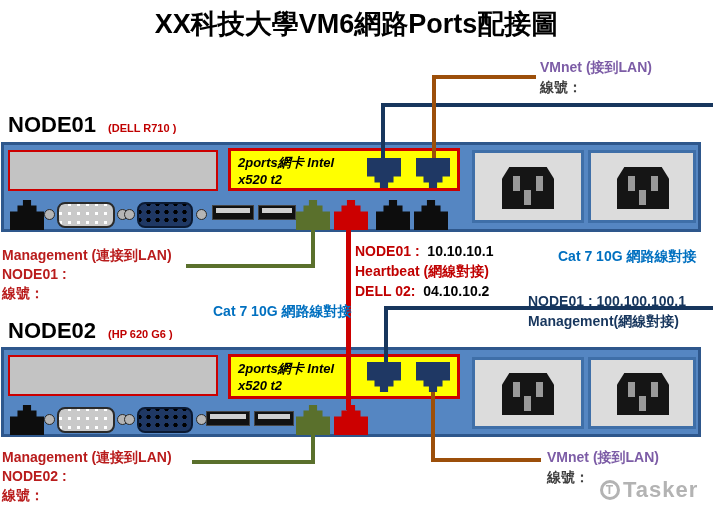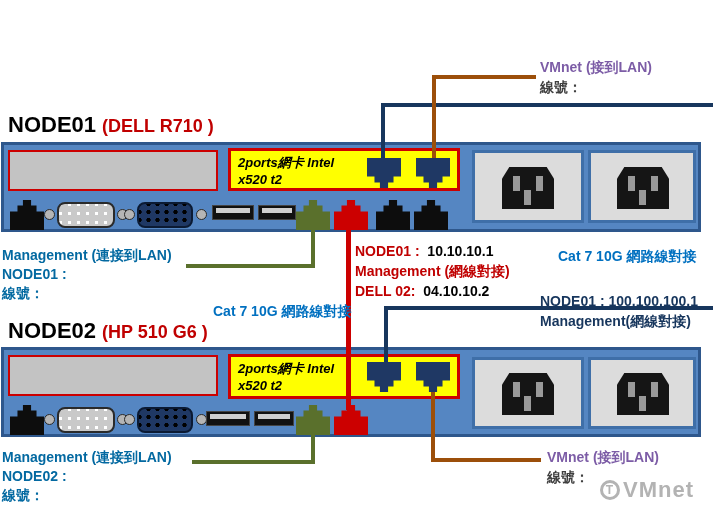--- a/index.html
+++ b/index.html
@@ -6,21 +6,21 @@
   #canvas{
     position:relative;width:713px;height:507px;background:#ffffff;
     font-family:"Liberation Sans", sans-serif;overflow:hidden;
   }
   .abs{position:absolute;}
   .title{
     width:713px;text-align:center;top:6px;left:0;
     font-size:27px;font-weight:bold;color:#000;letter-spacing:0px;
   }
   .node-header{font-size:22px;font-weight:bold;color:#000;white-space:nowrap;}
-  .node-header .model{font-size:18px;color:#c00000;font-weight:bold;margin-left:6px;}
+  .node-header .model{font-size:11px;color:#c00000;font-weight:bold;margin-left:12px;}
   .chassis{
     background:#5586c2;border:3px solid #2e578c;box-sizing:border-box;z-index:1;
   }
   .grey-panel{
     background:#c3c3c3;border:2px solid #cc0000;box-sizing:border-box;z-index:2;
   }
   .nic-box{
     background:#ffff00;border:3px solid #cc0000;box-sizing:border-box;z-index:2;
     font-size:13px;font-weight:bold;font-style:italic;color:#000;
     padding:3px 0 0 7px;line-height:17px;
@@ -57,21 +57,21 @@
   .psu{
     background:#dcdcdc;border:3px solid #3f6fa8;box-sizing:border-box;z-index:2;
   }
   .c14{
     position:absolute;background:#151515;
     clip-path:polygon(14% 0%,86% 0%,100% 28%,100% 100%,0% 100%,0% 28%);
   }
   .c14 .pin{position:absolute;width:7px;height:15px;background:#9a9a9a;}
   .line{z-index:4;}
   .lbl{font-size:14px;font-weight:bold;white-space:nowrap;z-index:6;line-height:19px;}
-  .olive{color:#0369a1;}
+  .olive{color:#b91c1c;}
   .purple{color:#7c5ca6;}
   .darktext{color:#3f3f3f;}
   .redtext{color:#c00000;}
   .bluetext{color:#0070c0;}
   .navytext{color:#17365d;}
   .blacktext{color:#000;}
   .hb-line{line-height:20px;}
   .watermark{
     z-index:6;color:#b3b3b3;font-size:22px;font-weight:bold;letter-spacing:1px;
     display:flex;align-items:center;gap:3px;
@@ -79,20 +79,21 @@
   .wm-circle{
     width:20px;height:20px;border-radius:50%;border:3px solid #b3b3b3;box-sizing:border-box;
     font-size:12px;line-height:14px;text-align:center;font-weight:bold;color:#b3b3b3;
   }
 </style>
 </head>
 <body>
 
 <div id="canvas">
 
+  <div class="abs title">XX科技大學VM6網路Ports配接圖</div>
 
   <div class="abs lbl purple" style="left:540px;top:58px;">VMnet (接到LAN)</div>
   <div class="abs lbl darktext" style="left:540px;top:78px;">線號：</div>
 
   <div class="abs node-header" style="left:8px;top:112px;">
     <span>NODE01</span><span class="model">(DELL R710 )</span>
   </div>
 
   <div class="abs chassis" style="left:1px;top:142px;width:700px;height:90px;"></div>
   <div class="abs grey-panel" style="left:8px;top:150px;width:210px;height:41px;"></div>
@@ -149,37 +150,37 @@
   <div class="abs line" style="left:346px;top:228px;width:5px;height:182px;background:#cc0000;"></div>
 
   <div class="abs lbl olive" style="left:2px;top:246px;">
     <div>Management (連接到LAN)</div>
     <div>NODE01 :</div>
     <div>線號：</div>
   </div>
 
   <div class="abs lbl" style="left:355px;top:241px;">
     <div class="hb-line"><span class="redtext">NODE01 :</span>&nbsp;&nbsp;<span class="blacktext">10.10.10.1</span></div>
-    <div class="hb-line redtext">Management (網線對接)</div>
+    <div class="hb-line redtext">Heartbeat (網線對接)</div>
     <div class="hb-line"><span class="redtext">DELL 02:</span>&nbsp;&nbsp;<span class="blacktext">04.10.10.2</span></div>
   </div>
 
   <div class="abs lbl bluetext" style="left:558px;top:247px;">Cat 7  10G 網路線對接</div>
   <div class="abs lbl bluetext" style="left:213px;top:302px;">Cat 7  10G 網路線對接</div>
 
-  <div class="abs lbl navytext" style="left:540px;top:291px;line-height:20px;">
+  <div class="abs lbl navytext" style="left:528px;top:291px;line-height:20px;">
     <div>NODE01 : 100.100.100.1</div>
     <div>Management(網線對接)</div>
   </div>
 
   <div class="abs line" style="left:386px;top:306px;width:327px;height:4px;background:#17365d;"></div>
   <div class="abs line" style="left:384px;top:306px;width:4px;height:60px;background:#17365d;"></div>
 
   <div class="abs node-header" style="left:8px;top:318px;">
-    <span>NODE02</span><span class="model">(HP 510  G6 )</span>
+    <span>NODE02</span><span class="model">(HP 620  G6 )</span>
   </div>
 
   <div class="abs chassis" style="left:1px;top:347px;width:700px;height:90px;"></div>
   <div class="abs grey-panel" style="left:8px;top:355px;width:210px;height:41px;"></div>
 
   <div class="abs nic-box" style="left:228px;top:354px;width:232px;height:45px;">
     <div>2ports網卡 Intel</div>
     <div>x520 t2</div>
   </div>
   <div class="abs jack-down navy" style="left:367px;top:362px;"></div>
@@ -226,16 +227,16 @@
     <div>Management (連接到LAN)</div>
     <div>NODE02 :</div>
     <div>線號：</div>
   </div>
 
   <div class="abs lbl purple" style="left:547px;top:448px;">VMnet (接到LAN)</div>
   <div class="abs lbl darktext" style="left:547px;top:468px;">線號：</div>
 
   <div class="abs watermark" style="left:600px;top:477px;">
     <span class="wm-circle">T</span>
-    <span>VMnet</span>
+    <span>Tasker</span>
   </div>
 
 </div>
 
 </body></html>

